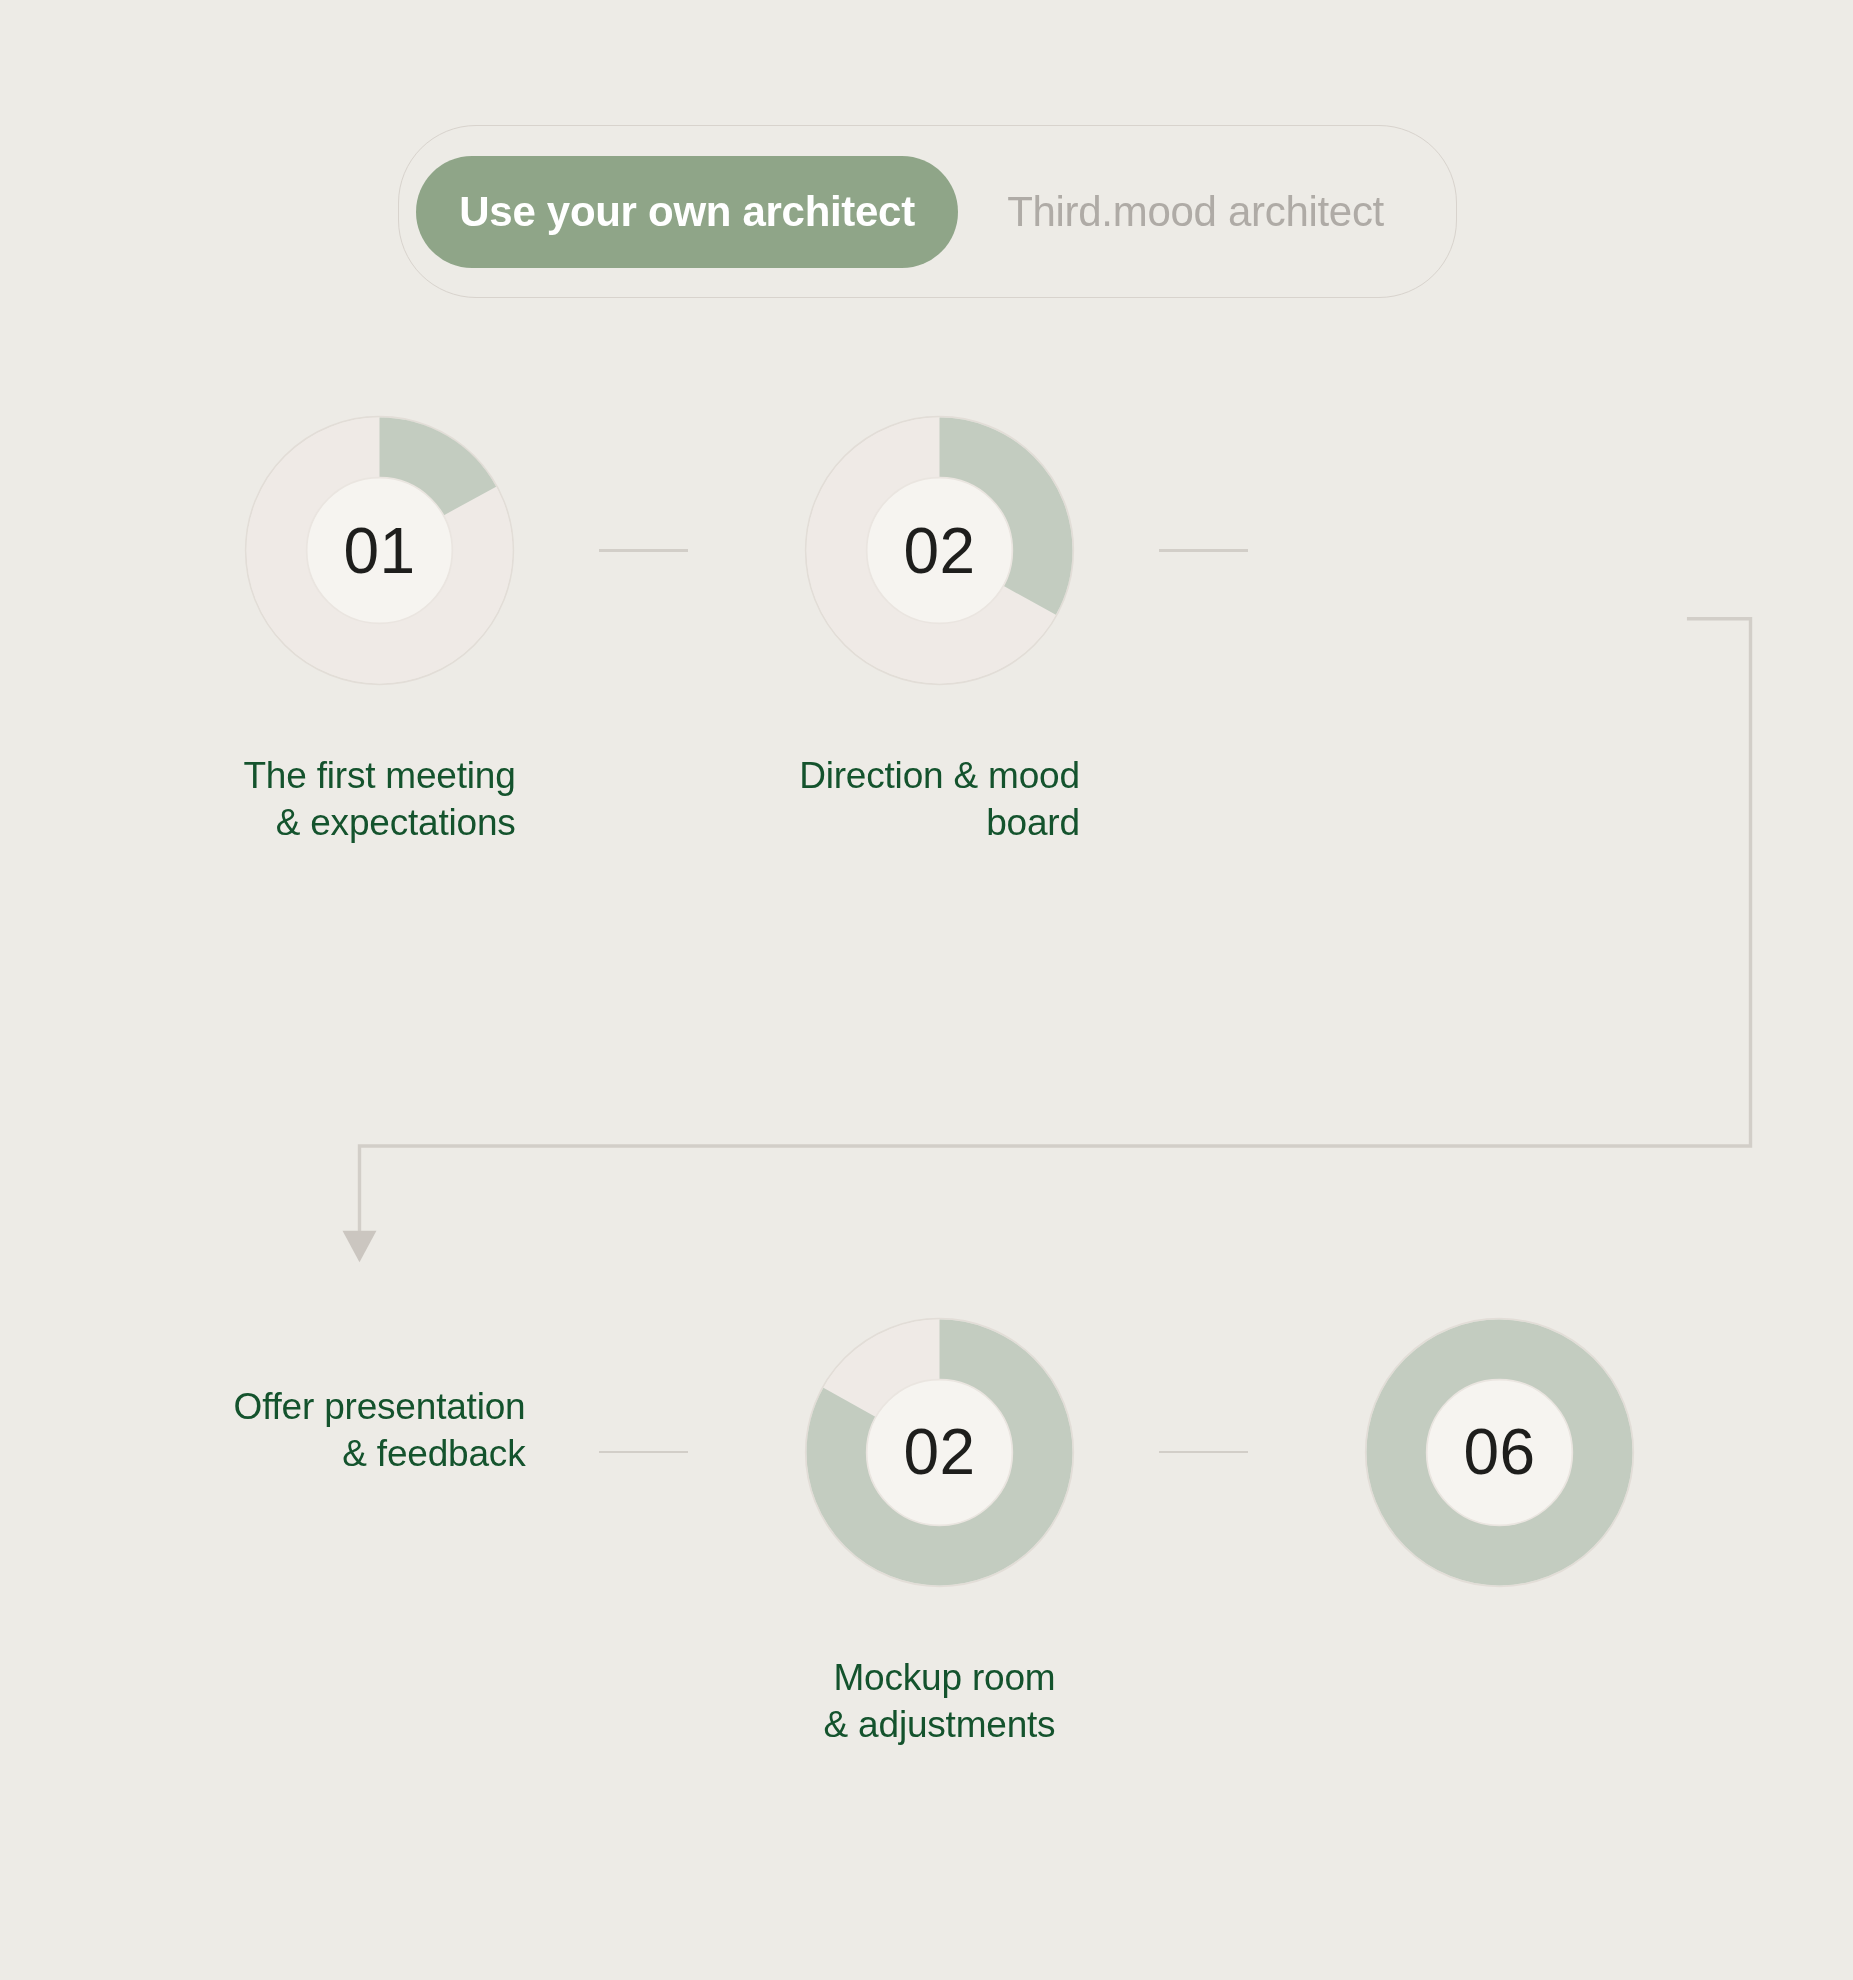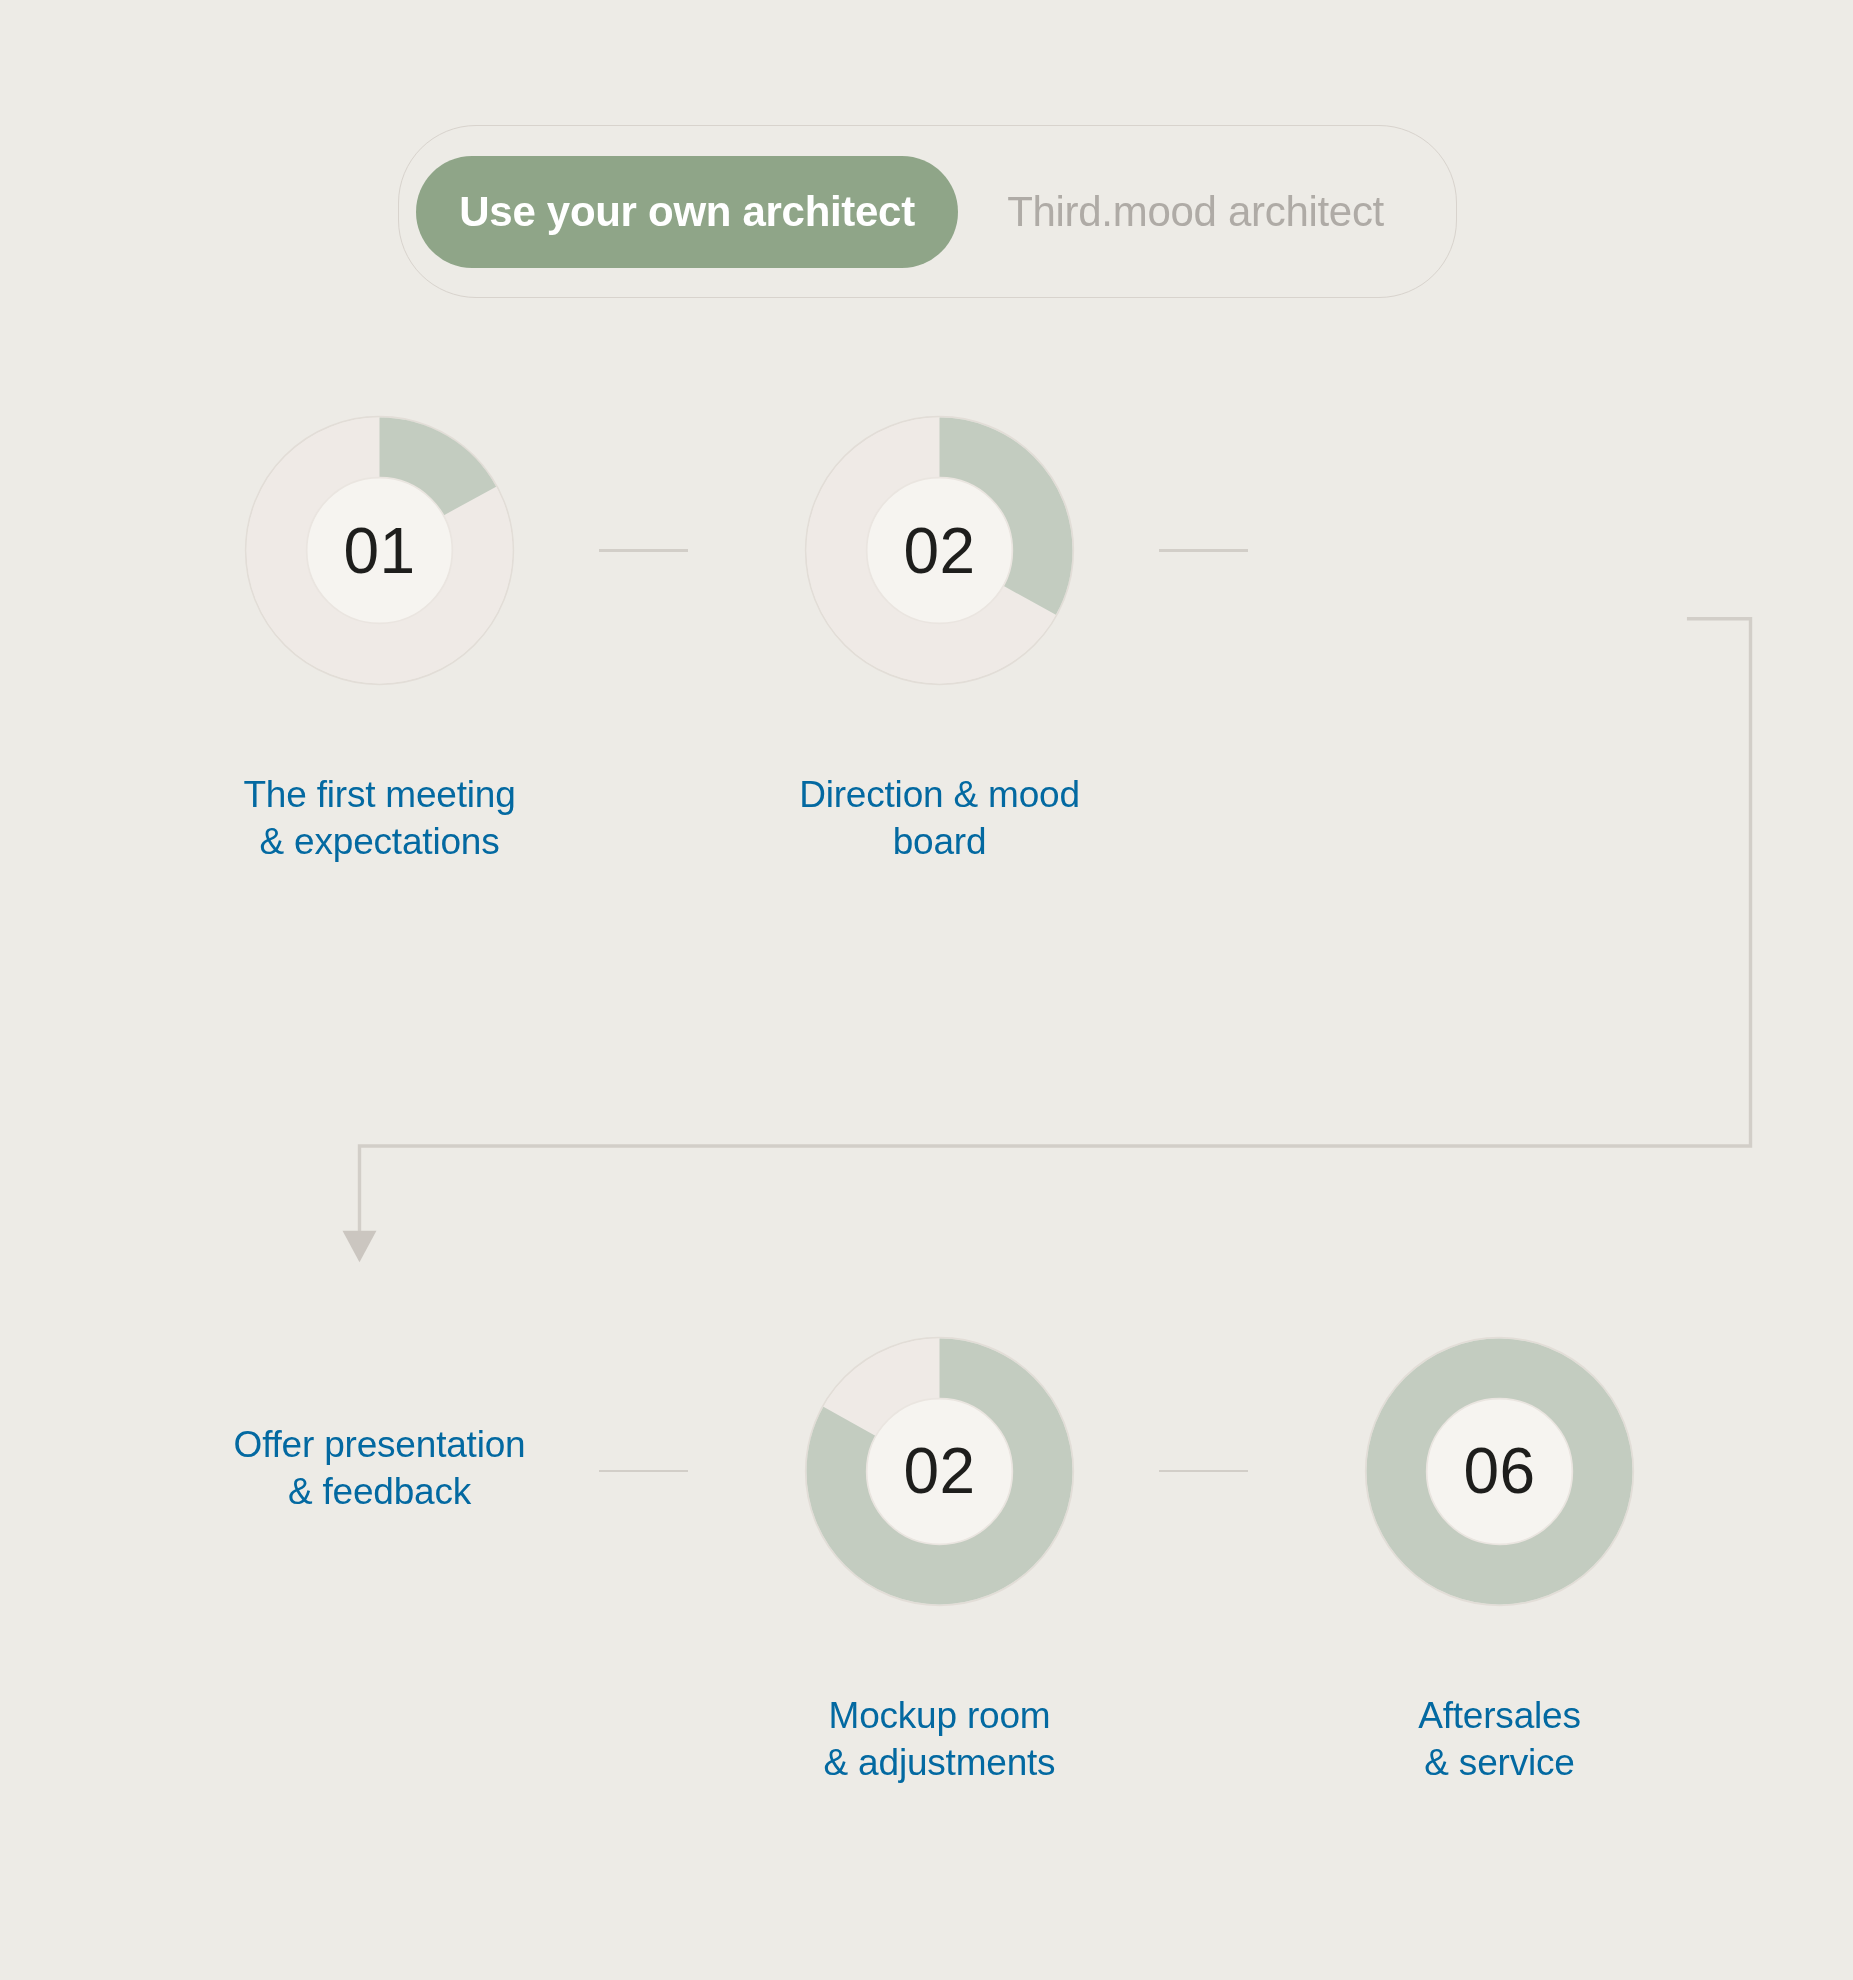--- a/index.html
+++ b/index.html
@@ -78,25 +78,25 @@
   .ring .num{
     position:absolute;
     inset:0;
     display:flex;align-items:center;justify-content:center;
     font-size:64px;
     font-weight:500;
     color:#1E1E1C;
     letter-spacing:0.4px;
   }
   .caption{
-    margin-top:85px;
-    text-align:center;
+    margin-top:66px;
+    text-align:right;
     font-size:37px;
     line-height:1.28;
-    color:#0369a1;
+    color:#14532d;
     letter-spacing:-0.2px;
     white-space:pre-line;
   }
 
   
   .hline{
     position:absolute;
     height:2.5px;
     background:#D2CEC8;
     top:134px;
@@ -190,20 +190,18 @@
       <div class="step">
         <div class="ring">
           <svg viewBox="0 0 320 320">
             <circle cx="160" cy="160" r="158" fill="none" stroke="#E2DDD7" stroke-width="2"></circle>
             <circle cx="160" cy="160" r="121" fill="none" stroke="#EFEAE6" stroke-width="72"></circle>
             <circle class="arc" cx="160" cy="160" r="121" fill="none" stroke="#C3CCC0" stroke-width="72" transform="rotate(-90 160 160)" stroke-dasharray="760.26542216873 0"></circle>
             <circle cx="160" cy="160" r="86" fill="#F6F4F0" stroke="#EAE5E0" stroke-width="2"></circle>
           </svg>
           <div class="num">06</div>
         </div>
-        <div class="caption">Aftersales
-&amp; service</div>
       </div>
     </div>
 
   </div>
 </div>
 
 
 </body></html>

